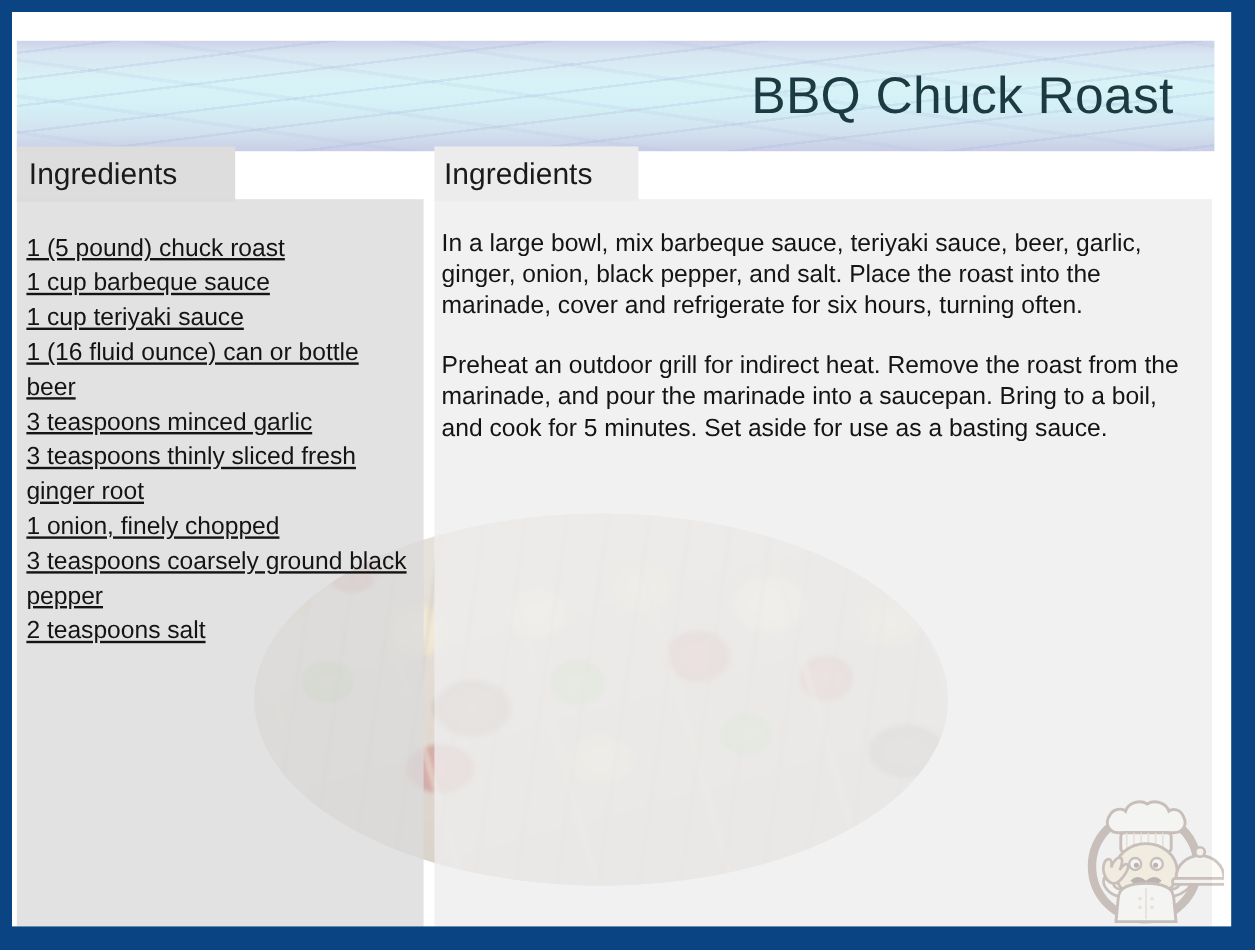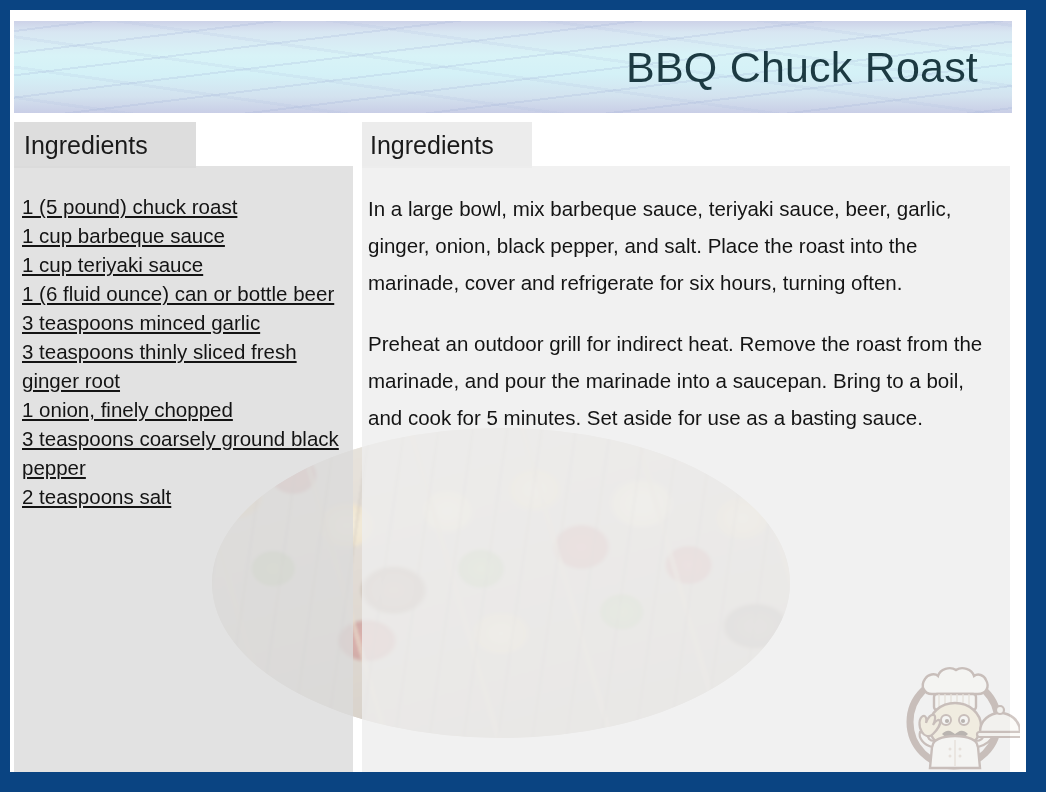--- a/index.html
+++ b/index.html
@@ -86,21 +86,21 @@
     position: absolute;
     inset: 0;
     background: rgba(255,255,255,0.36);
     border-radius: 50% / 50%;
   }
 
   
   .banner {
     position: absolute;
     left: 14px;
-    top: 21px;
+    top: 34px;
     width: 998px;
     height: 92px;
     background:
       repeating-linear-gradient(
         173deg,
         rgba(255,255,255,0.00) 0px,
         rgba(255,255,255,0.00) 9px,
         rgba(160,176,214,0.22) 9px,
         rgba(160,176,214,0.22) 11px,
         rgba(255,255,255,0.00) 11px,
@@ -196,21 +196,21 @@
   }
   .ingredient-list li {
     font-size: 20.5px;
     line-height: 29px;
     color: #141414;
     text-decoration: underline;
   }
 
   .direction-para {
     font-size: 20.5px;
-    line-height: 37px;
+    line-height: 26px;
     color: #141414;
     margin: 0 0 24px 0;
   }
   .direction-para:last-child { margin-bottom: 0; }
 
   
   .chef-logo {
     position: absolute;
     left: 892px;
     top: 648px;
@@ -234,21 +234,21 @@
   </div>
 
   <div class="ingredients-tab">
     <span class="panel-heading">Ingredients</span>
   </div>
   <div class="ingredients-body">
     <ul class="ingredient-list">
       <li>1 (5 pound) chuck roast</li>
       <li>1 cup barbeque sauce</li>
       <li>1 cup teriyaki sauce</li>
-      <li>1 (6 fluid ounce) can or bottle beer</li>
+      <li>1 (16 fluid ounce) can or bottle beer</li>
       <li>3 teaspoons minced garlic</li>
       <li>3 teaspoons thinly sliced fresh ginger root</li>
       <li>1 onion, finely chopped</li>
       <li>3 teaspoons coarsely ground black pepper</li>
       <li>2 teaspoons salt</li>
     </ul>
   </div>
 
   <div class="directions-tab">
     <span class="panel-heading">Ingredients</span>

